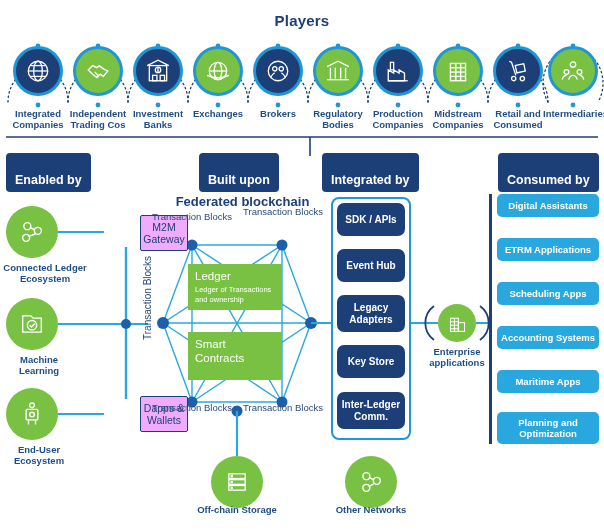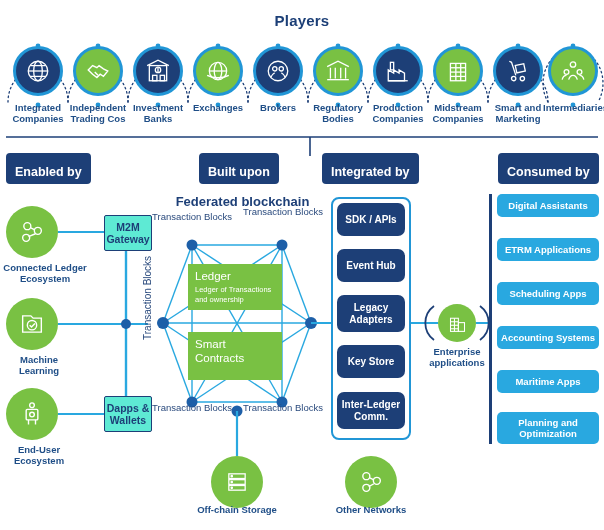--- a/index.html
+++ b/index.html
@@ -9,39 +9,39 @@
   svg.layer{position:absolute;left:0;top:0;width:604px;height:530px;pointer-events:none;}
 
   
   #players-title{position:absolute;left:0;top:8px;width:604px;text-align:center;
       font-size:15px;font-weight:bold;color:#1c3f77;letter-spacing:.2px;}
   .player{position:absolute;top:42px;width:60px;text-align:center;}
   .player .disc{position:relative;width:50px;height:50px;margin:0 auto;border-radius:50%;
       background:#1d3f77;border:3px solid #2196d6;box-sizing:border-box;
       display:flex;align-items:center;justify-content:center;}
   .player.green .disc{background:#79c143;}
-  .player .plabel{margin-top:6px;font-size:9.5px;line-height:11px;font-weight:bold;color:#1f4e87;}
+  .player .plabel{margin-top:12px;font-size:9.5px;line-height:11px;font-weight:bold;color:#1f4e87;}
   .player .disc svg{width:26px;height:26px;display:block;}
 
   
   .chip{position:absolute;background:#1d3f77;color:#fff;border-radius:4px;
-      font-size:12.5px;font-weight:bold;padding:12px 9px 5px;white-space:nowrap;}
+      font-size:12.5px;font-weight:bold;padding:20px 9px 5px;white-space:nowrap;}
 
   
   .lbl{position:absolute;font-size:9.5px;font-weight:bold;line-height:11px;
       text-align:center;color:#1f4e87;}
   .tb{position:absolute;font-size:9.5px;line-height:11px;text-align:center;color:#2a4a7d;}
 
   
   .gcircle{position:absolute;width:52px;height:52px;border-radius:50%;background:#79c143;
       display:flex;align-items:center;justify-content:center;}
   .gcircle svg{width:28px;height:28px;}
-  .obox{position:absolute;border:1.6px solid #1d3f77;background:#5eead4;border-radius:2px;
-      font-size:10.5px;font-weight:bold;line-height:12px;color:#1d3f77;text-align:center;
-      display:flex;align-items:center;justify-content:center;}
+  .obox{position:absolute;border:1.6px solid #1d3f77;background:#f0abfc;border-radius:2px;
+      font-size:10.5px;font-weight:normal;line-height:12px;color:#1d3f77;text-align:center;
+      display:flex;align-items:center;justify-content:center;margin-left:36px;}
   #vert-tb{position:absolute;left:112px;top:286px;width:80px;height:20px;
       transform:rotate(-90deg);transform-origin:center;
       font-size:10px;line-height:11px;color:#2a4a7d;text-align:center;white-space:nowrap;}
 
   
   #bu-title{position:absolute;left:155px;top:190px;width:175px;text-align:center;
       font-size:13px;font-weight:bold;color:#1d3f77;}
   .greenbox{position:absolute;background:#79c143;color:#fff;padding:5px 7px;box-sizing:border-box;}
   .greenbox .gt{font-size:11.5px;line-height:14px;margin-bottom:2px;}
   .greenbox .gs{font-size:7.5px;line-height:9.5px;}
@@ -260,21 +260,21 @@
 
   <div class="player" style="left:488px">
     <div class="disc">
       <svg viewBox="0 0 24 24" fill="none" stroke="#fff" stroke-width="1.2">
           <path d="M4 3l2 1 4 12"></path>
           <circle cx="8" cy="19" r="2"></circle>
           <circle cx="16" cy="19" r="2"></circle>
           <rect x="10" y="6" width="8" height="7" transform="rotate(-12 14 9)"></rect>
         </svg>
     </div>
-    <div class="plabel">Smart and Marketing</div>
+    <div class="plabel">Retail and Consumed</div>
   </div>
 
   <div class="player green" style="left:543px">
     <div class="disc">
       <svg viewBox="0 0 24 24" fill="none" stroke="#fff" stroke-width="1.2">
           <circle cx="12" cy="6" r="2.5"></circle>
           <circle cx="6" cy="13" r="2.2"></circle>
           <circle cx="18" cy="13" r="2.2"></circle>
           <path d="M2 20c.6-3 2.4-4 4-4M22 20c-.6-3-2.4-4-4-4M8 20c.8-3 2.6-4 4-4s3.2 1 4 4"></path>
         </svg>

